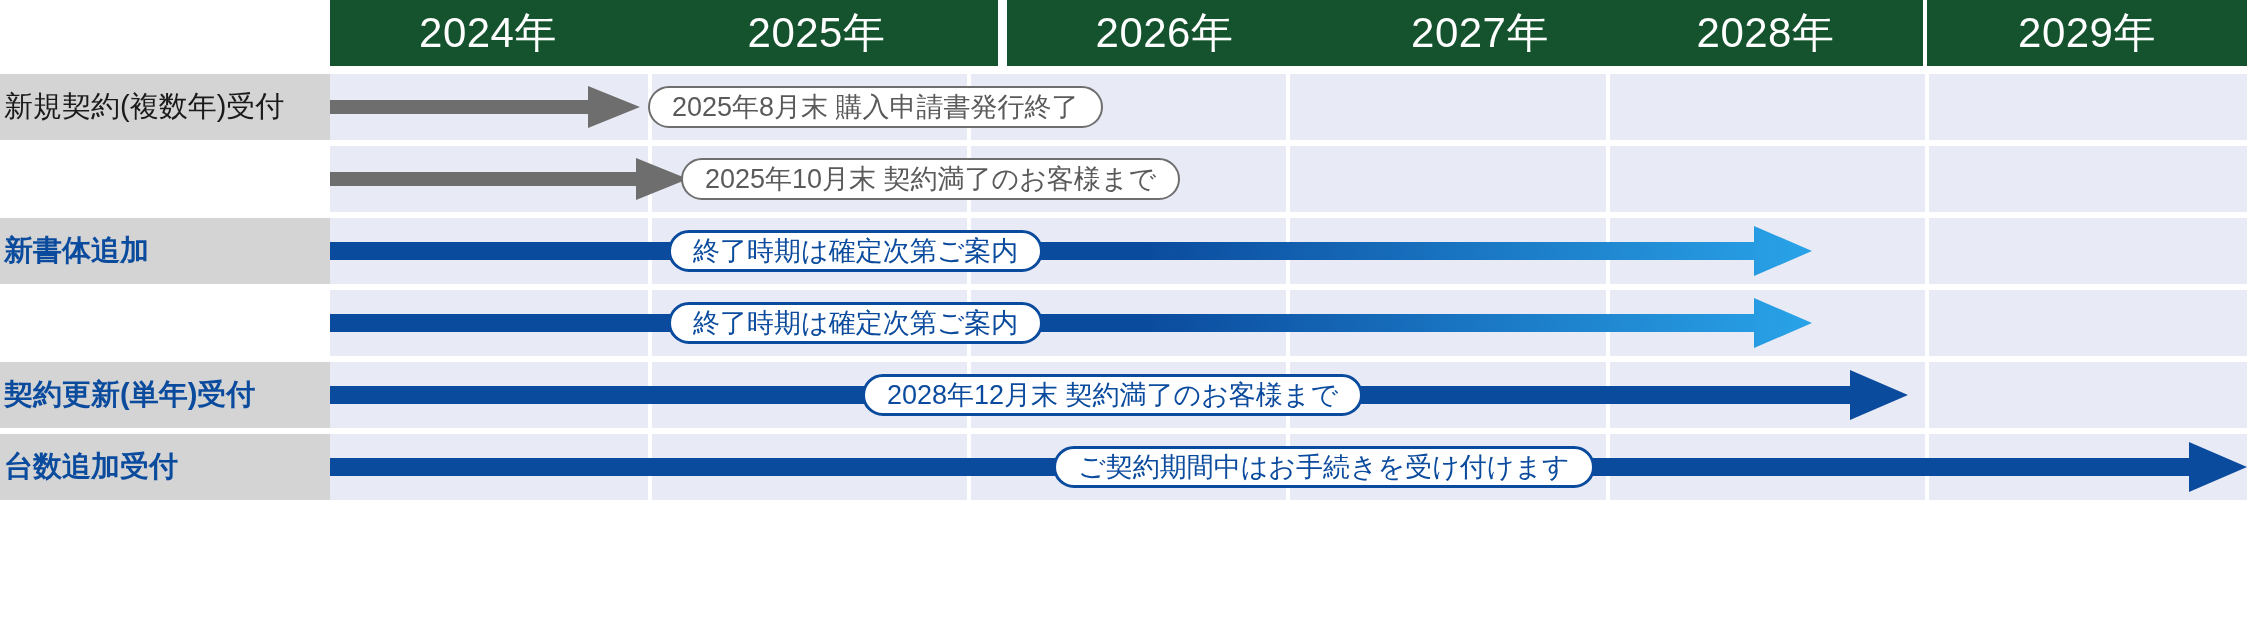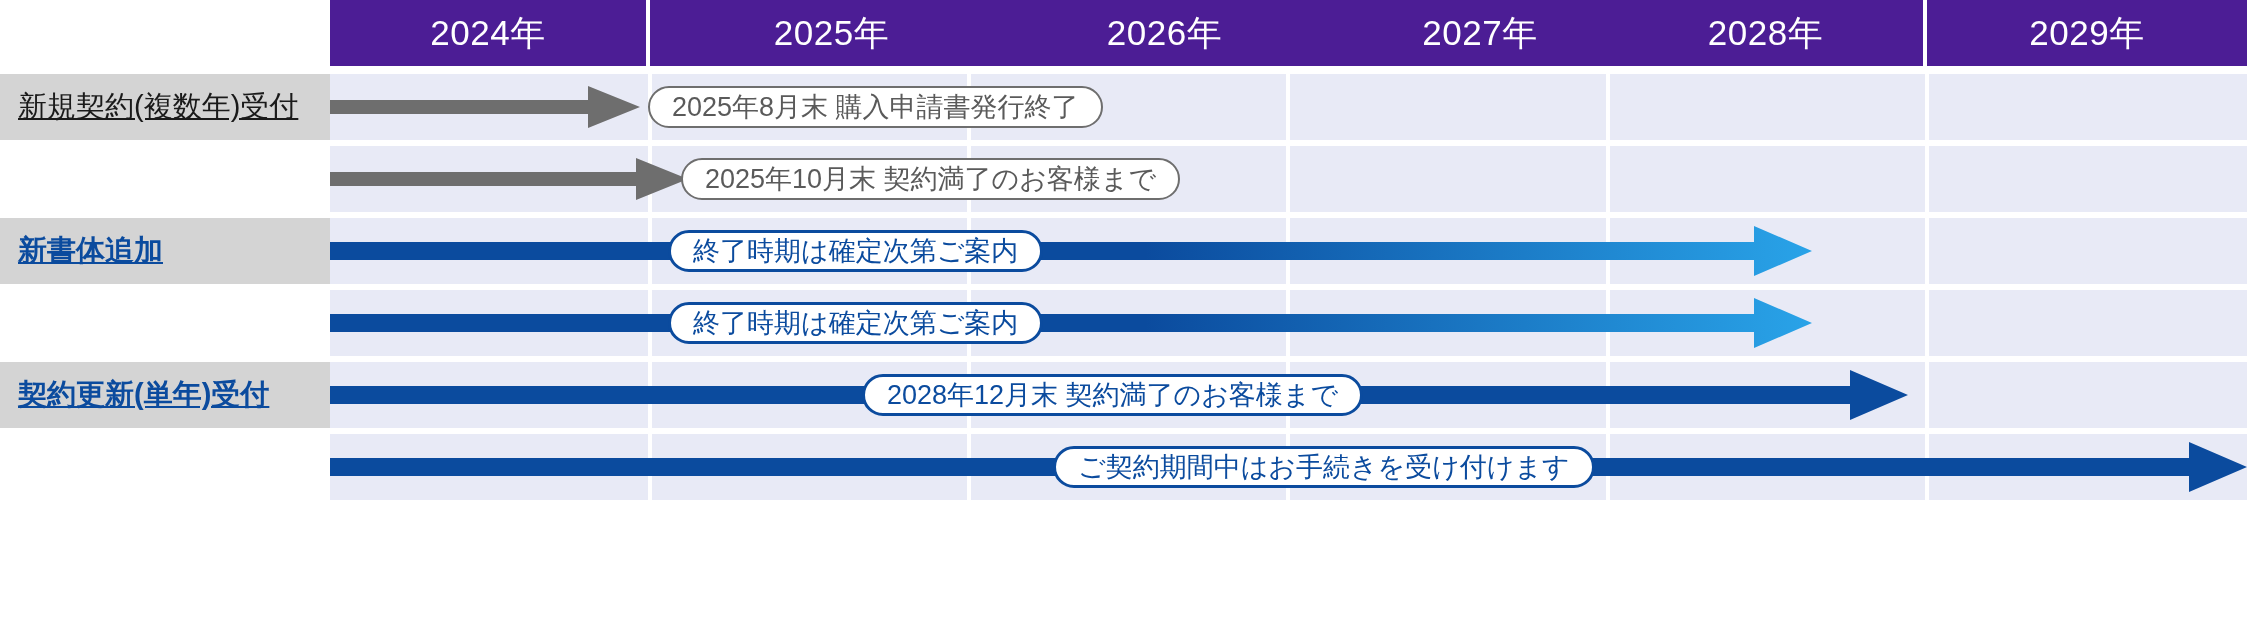--- a/index.html
+++ b/index.html
@@ -31,23 +31,23 @@
     left: 0;
     top: 0;
     width: 330px;
     height: 66px;
     background: #ffffff;
   }
   .year-cell {
     position: absolute;
     top: 0;
     height: 66px;
-    background: #4c1d95;
+    background: #14532d;
     color: #ffffff;
-    font-size: 35px;
+    font-size: 42px;
     line-height: 66px;
     text-align: center;
     box-sizing: border-box;
     border-right: 4px solid #ffffff;
     letter-spacing: 0.5px;
   }
   .year-cell.last { border-right: none; }
 
   
   .rows-area {
@@ -64,27 +64,26 @@
     height: 66px;
   }
   .row-label {
     position: absolute;
     left: 0;
     top: 0;
     width: 330px;
     height: 66px;
     background: #d4d4d4;
     box-sizing: border-box;
-    padding-left: 18px;
+    padding-left: 4px;
     display: flex;
     align-items: center;
     font-size: 29px;
     color: #1a1a1a;
     white-space: nowrap;
-    text-decoration: underline;
   }
   .row-label.accent { color: #0b4b9e; font-weight: bold; }
   .row-track {
     position: absolute;
     left: 330px;
     top: 0;
     width: 1917px;
     height: 66px;
     background: #e8eaf6;
   }
@@ -129,21 +128,21 @@
   }
 </style>
 </head>
 <body>
 
 <div id="roadmap">
 
   <div class="header-row">
     <div class="header-corner"></div>
     <div class="year-cell" style="left:330px;width:320px;">2024年</div>
-    <div class="year-cell" style="left:650px;width:367px;">2025年</div>
+    <div class="year-cell" style="left:635px;width:367px;">2025年</div>
     <div class="year-cell" style="left:969px;width:319px;margin-left:38px;">2026年</div>
     <div class="year-cell" style="left:1288px;width:388px;">2027年</div>
     <div class="year-cell" style="left:1608px;width:319px;">2028年</div>
     <div class="year-cell last" style="left:1927px;width:320px;">2029年</div>
   </div>
 
   <div class="rows-area">
 
     <div class="row" style="top:8px;">
       <div class="row-label">新規契約(複数年)受付</div>
@@ -236,20 +235,21 @@
       </div>
       <div class="bar" style="left:330px;width:1578px;">
         <svg width="1578" height="66" viewBox="0 0 1578 66">
           <path d="M0,24 L1520,24 L1520,8 L1578,33 L1520,58 L1520,42 L0,42 Z" fill="#0b4b9e"></path>
         </svg>
       </div>
       <div class="bubble blue" style="left:862px;top:12px;">2028年12月末 契約満了のお客様まで</div>
     </div>
 
     <div class="row" style="top:368px;">
+      <div class="row-label accent">台数追加受付</div>
       <div class="row-track">
         <div class="grid-line" style="left:318px;"></div>
         <div class="grid-line" style="left:637px;"></div>
         <div class="grid-line" style="left:956px;"></div>
         <div class="grid-line" style="left:1276px;"></div>
         <div class="grid-line" style="left:1595px;"></div>
       </div>
       <div class="bar" style="left:330px;width:1917px;">
         <svg width="1917" height="66" viewBox="0 0 1917 66">
           <path d="M0,24 L1859,24 L1859,8 L1917,33 L1859,58 L1859,42 L0,42 Z" fill="#0b4b9e"></path>

